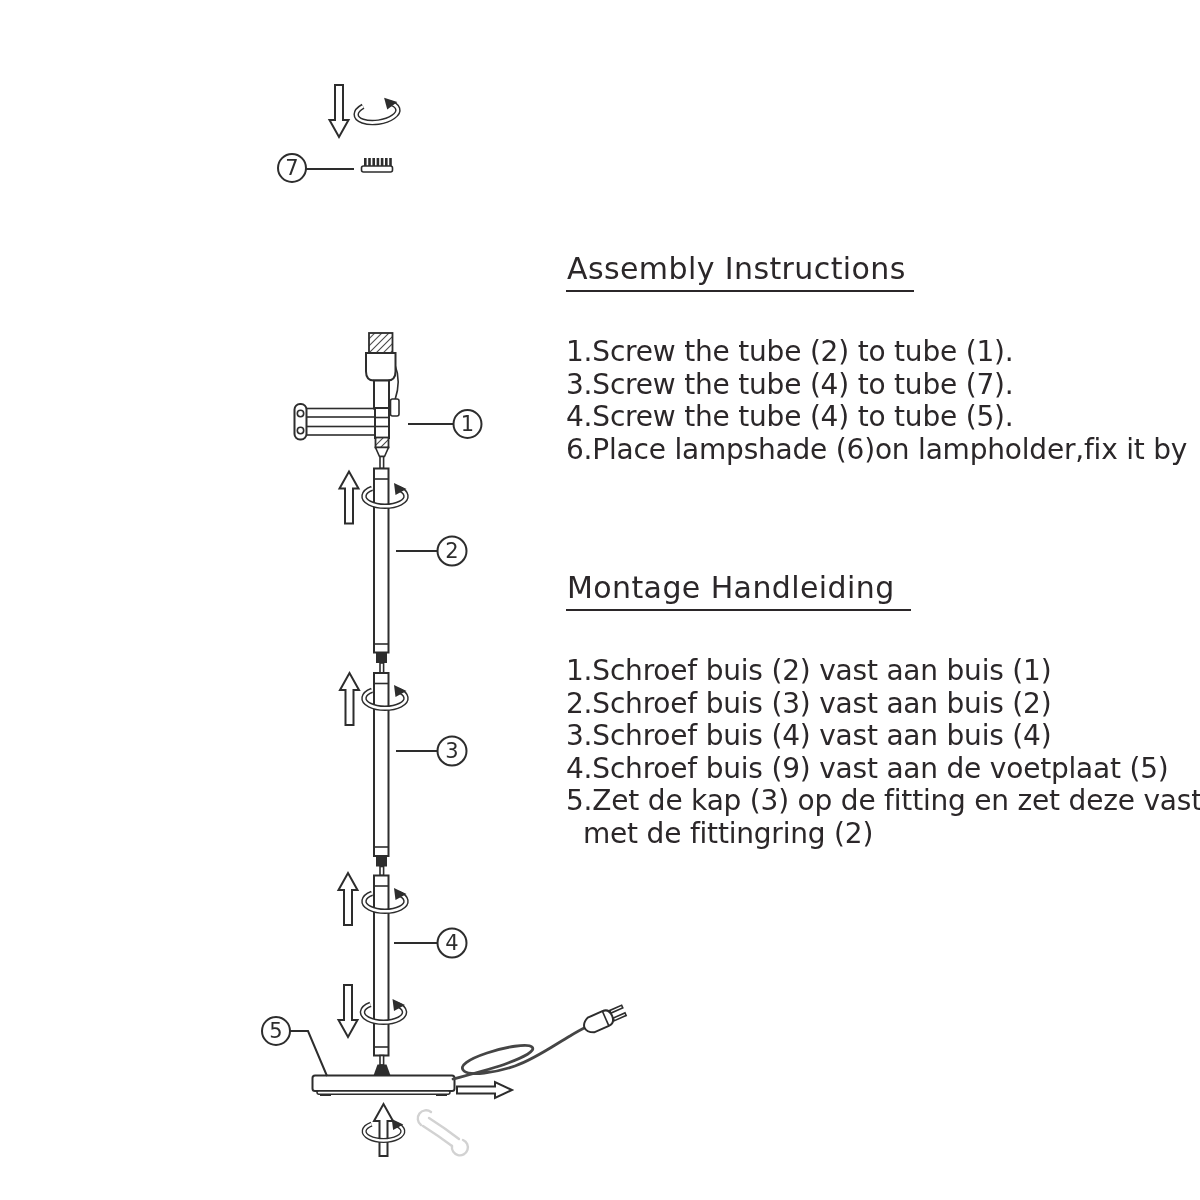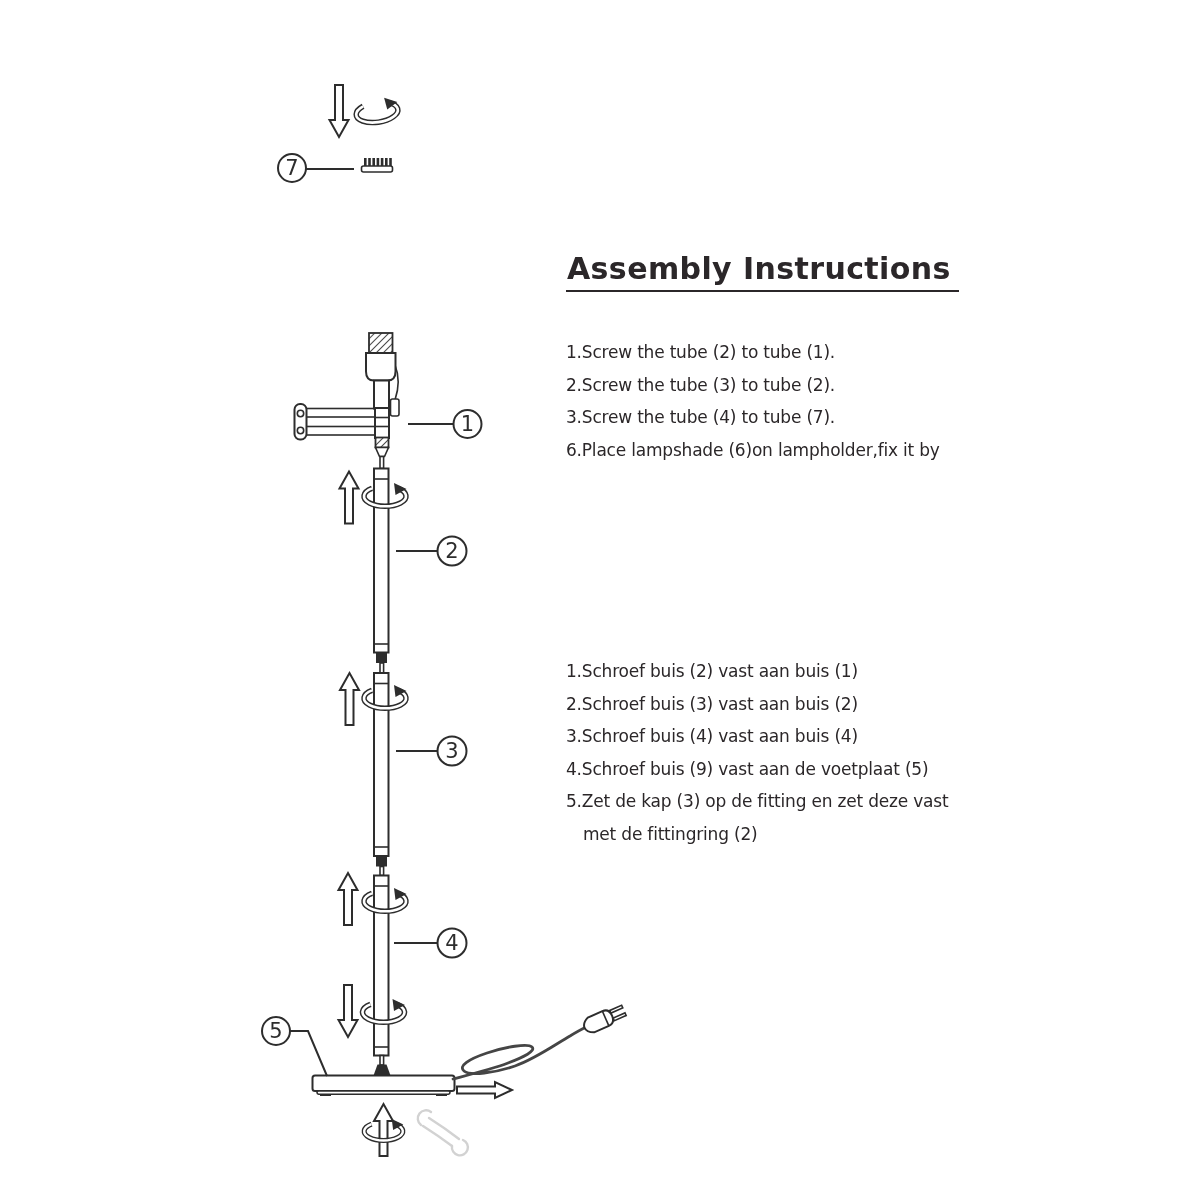--- a/index.html
+++ b/index.html
@@ -18,22 +18,22 @@
   .fd {fill:var(--line);stroke:none}
   .hatch{fill:url(#hatch);stroke:var(--line);stroke-width:1.8}
   .band-o{stroke:var(--line);stroke-width:5.5;fill:none}
   .band-i{stroke:#fff;stroke-width:2.6;fill:none}
   .cord{stroke:var(--cord);stroke-width:2.8;fill:none;stroke-linecap:round}
   .wr{stroke:var(--wrench);stroke-width:2.4;fill:none;stroke-linecap:round}
   .lbl{font-family:"DejaVu Sans",sans-serif;font-size:21px;fill:var(--line)}
   
   .col{position:absolute;left:566px;color:var(--text)}
   .sec-title{display:inline-block;font-size:30px;line-height:35px;letter-spacing:.4px;
-             font-weight:700;border-bottom:2.5px solid var(--text);padding:0 8px 4px 1px;white-space:nowrap}
-  .steps{font-size:17px;line-height:32.6px;letter-spacing:-.2px;white-space:nowrap}
+             font-weight:400;border-bottom:2.5px solid var(--text);padding:0 8px 4px 1px;white-space:nowrap}
+  .steps{font-size:28px;line-height:32.6px;letter-spacing:-.2px;white-space:nowrap}
   .steps .cont{padding-left:17px}
 </style>
 </head>
 <body>
 
 <div id="stage">
 
   <svg width="1200" height="1200" viewBox="0 0 1200 1200">
     <defs>
       <pattern id="hatch" patternUnits="userSpaceOnUse" width="5" height="5" patternTransform="rotate(45)">
@@ -195,25 +195,28 @@
       <path class="wr" d="M423,1126 C434,1133 444,1140 452,1146"></path>
       <path class="wr" d="M452,1146 A8,8 0 1 0 463,1140"></path>
     </g>
   </svg>
 
   <div class="col" style="top:251px">
     <div class="sec-title">Assembly Instructions</div>
   </div>
   <div class="col steps" style="top:336px">
     <div>1.Screw the tube (2) to tube (1).</div>
-    <div>2.Screw the tube (3) to tube (2).</div>
     <div>3.Screw the tube (4) to tube (7).</div>
+    <div>4.Screw the tube (4) to tube (5).</div>
     <div>6.Place lampshade (6)on lampholder,fix it by</div>
   </div>
 
+  <div class="col" style="top:570px">
+    <div class="sec-title" style="padding-right:16px">Montage Handleiding</div>
+  </div>
   <div class="col steps" style="top:655px">
     <div>1.Schroef buis (2) vast aan buis (1)</div>
     <div>2.Schroef buis (3) vast aan buis (2)</div>
     <div>3.Schroef buis (4) vast aan buis (4)</div>
     <div>4.Schroef buis (9) vast aan de voetplaat (5)</div>
     <div>5.Zet de kap (3) op de fitting en zet deze vast</div>
     <div class="cont">met de fittingring (2)</div>
   </div>
 
 </div>

